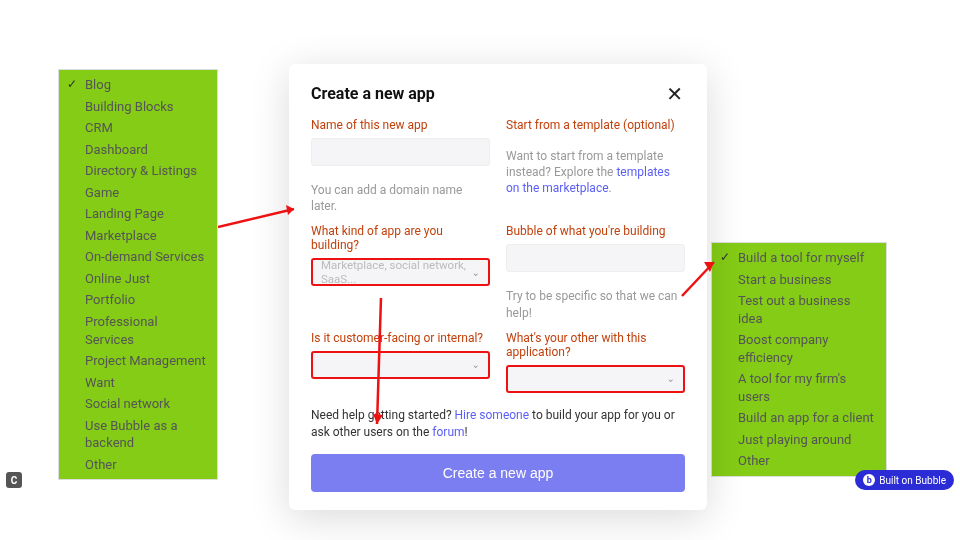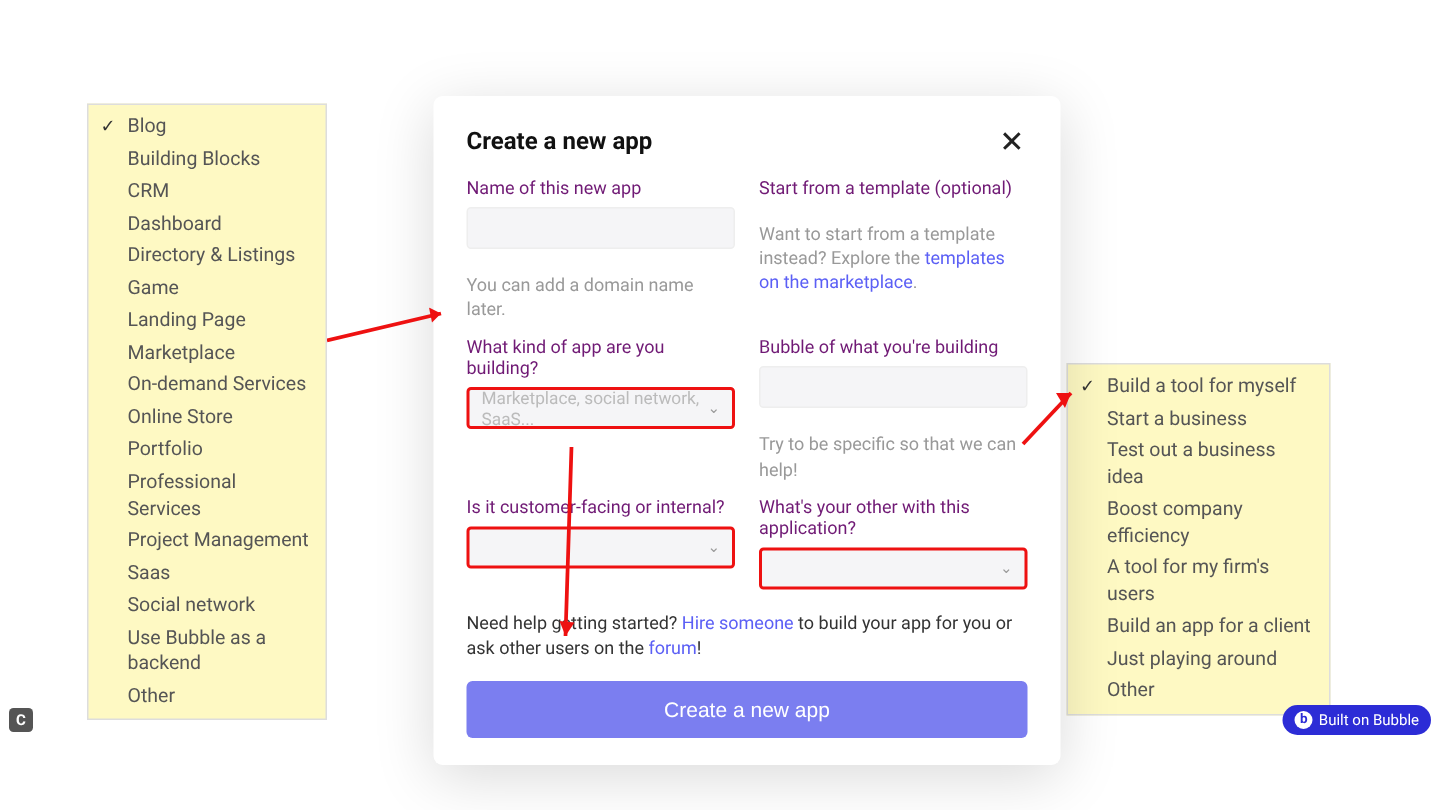--- a/index.html
+++ b/index.html
@@ -1,34 +1,34 @@
 <!DOCTYPE html>
 <html><head>
 <meta charset="utf-8">
 <style>
   * { box-sizing: border-box; margin: 0; padding: 0; }
   body { font-family: -apple-system, BlinkMacSystemFont, "Segoe UI", Roboto, Helvetica, Arial, sans-serif; background: #fff; width: 960px; height: 540px; position: relative; overflow: hidden; font-size: 13px; color: #222; }
 
-  .dropdown-list { position: absolute; background: #fef9c3; border: 1px solid #ddd; padding: 4px 0; }
+  .dropdown-list { position: absolute; background: #84cc16; border: 1px solid #ddd; padding: 4px 0; }
   .dropdown-list .item { padding: 2px 10px 2px 26px; position: relative; cursor: pointer; color: #555; font-size: 13px; line-height: 1.35; }
   .dropdown-list .item.checked::before { content: "✓"; position: absolute; left: 8px; top: 2px; font-size: 12px; color: #333; }
 
   .list-left { left: 58px; top: 69px; width: 160px; }
   .list-right { left: 711px; top: 242px; width: 176px; }
   .list-bottom { left: 299px; top: 424px; width: 240px; }
   .list-bottom .item { font-size: 15px; padding: 3px 12px 3px 28px; text-align: right; }
 
   .modal { position: absolute; left: 289px; top: 64px; width: 418px; background: #fff; border-radius: 6px; box-shadow: 0 8px 40px rgba(0,0,0,0.15); padding: 20px 22px 18px; }
   .modal-header { display: flex; justify-content: space-between; align-items: flex-start; margin-bottom: 14px; }
   .modal-title { font-size: 16px; font-weight: 700; color: #111; }
   .close-x { font-size: 20px; line-height: 1; cursor: pointer; color: #222; padding: 0 2px; }
 
   .row { display: flex; gap: 16px; margin-bottom: 10px; }
   .col { flex: 1; min-width: 0; }
-  .label { font-size: 12px; color: #701a75; margin-bottom: 6px; display: block; }
+  .label { font-size: 12px; color: #c2410c; margin-bottom: 6px; display: block; }
   .helper { font-size: 12px; color: #999; margin-top: 16px; line-height: 1.35; }
   .helper a, .link { color: #5b5ff5; text-decoration: none; }
 
   .text-input { width: 100%; height: 28px; background: #f5f5f7; border: 1px solid #eee; border-radius: 3px; padding: 0 8px; font-size: 12px; color: #333; }
   .text-input::placeholder { color: #bbb; }
 
   .select-box { width: 100%; height: 28px; background: #f5f5f7; border: 1px solid #eee; border-radius: 3px; padding: 0 8px; font-size: 11.5px; color: #bbb; display: flex; align-items: center; justify-content: space-between; cursor: pointer; position: relative; }
   .select-box .chev { font-size: 10px; color: #999; }
   .select-highlight { border: 2.5px solid #e11; }
 
@@ -49,25 +49,25 @@
 <div class="dropdown-list list-left" id="left-list">
     <div class="item checked">Blog</div>
     <div class="item">Building Blocks</div>
     <div class="item">CRM</div>
     <div class="item">Dashboard</div>
     <div class="item">Directory &amp; Listings</div>
     <div class="item">Game</div>
     <div class="item">Landing Page</div>
     <div class="item">Marketplace</div>
     <div class="item">On-demand Services</div>
-    <div class="item">Online Store</div>
+    <div class="item">Online Just</div>
     <div class="item">Portfolio</div>
     <div class="item">Professional Services</div>
     <div class="item">Project Management</div>
-    <div class="item">Saas</div>
+    <div class="item">Want</div>
     <div class="item">Social network</div>
     <div class="item">Use Bubble as a backend</div>
     <div class="item">Other</div>
   </div>
 
 <div class="dropdown-list list-right" id="right-list">
     <div class="item checked">Build a tool for myself</div>
     <div class="item">Start a business</div>
     <div class="item">Test out a business idea</div>
     <div class="item">Boost company efficiency</div>

